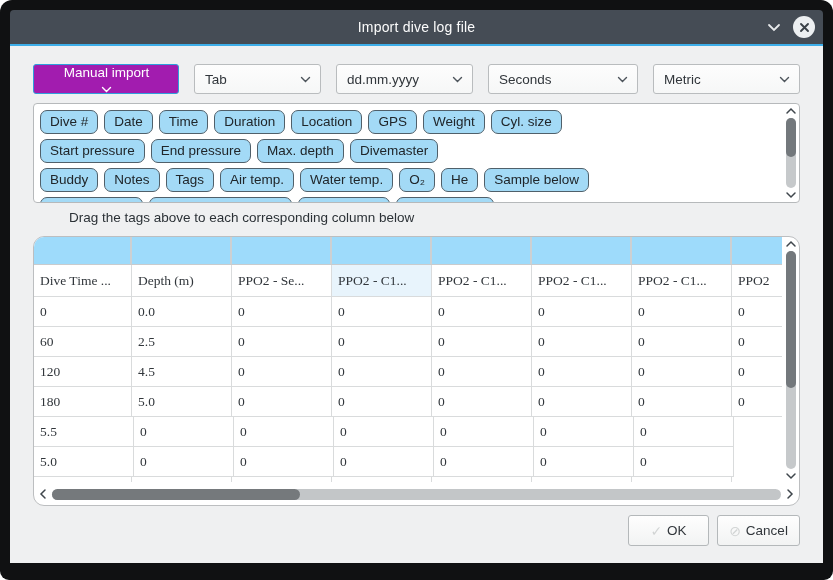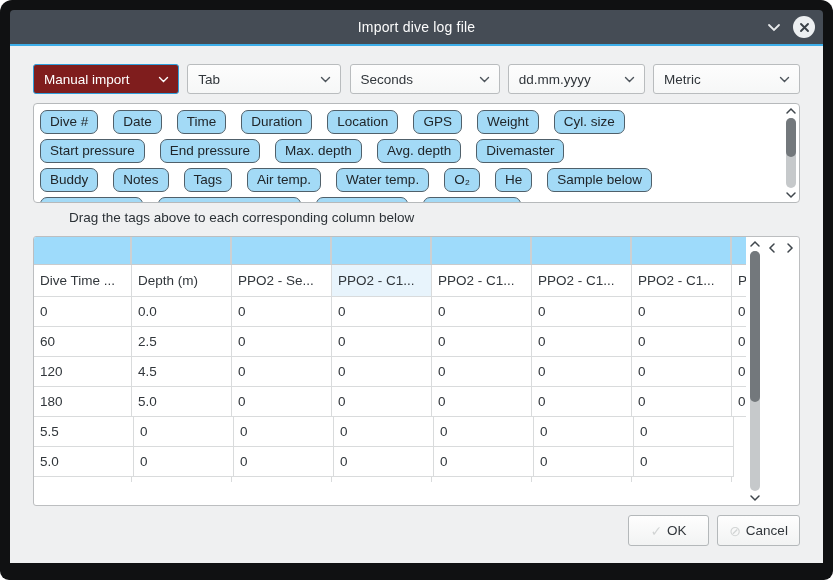--- a/index.html
+++ b/index.html
@@ -16,45 +16,45 @@
             align-items:center;justify-content:center;cursor:pointer;padding:0;color:#3a4148;}
   .accent{height:2px;background:#3daee9;}
   
   .content{background:#eff0f1;height:517px;box-sizing:border-box;padding:18px 23px 0 23px;}
   
   .selector-row{display:flex;justify-content:space-between;}
   .combo{height:30px;box-sizing:border-box;border:1px solid #b9bcbe;border-radius:3px;
          background:linear-gradient(#fdfdfd,#f6f7f7);display:flex;align-items:center;
          justify-content:space-between;padding:0 9px 0 10px;font-size:13.5px;color:#31363b;cursor:pointer;}
   .combo .chev{color:#4d545b;display:flex;align-items:center;}
-  .combo.primary{background:#7f1d1d;border-color:#2f9fdb;color:#ffffff;}
+  .combo.primary{background:#a21caf;border-color:#2f9fdb;color:#ffffff;flex-direction:column;}
   .combo.primary .chev{color:#ffffff;}
-  .w1{width:146px}.w2{width:154px}.w3{width:137px}.w4{width:150px}.w5{width:147px}
+  .w1{width:146px}.w2{width:127px}.w3{width:137px}.w4{width:150px}.w5{width:147px}
   
   .tagbox{margin-top:9px;height:100px;box-sizing:border-box;background:#ffffff;border:1px solid #b6b9bb;
           border-radius:4px;display:flex;overflow:hidden;}
   .tagrows{flex:1;overflow:hidden;padding:3px 2px 0 6px;}
   .tagrow{height:29px;display:flex;align-items:center;}
-  .tag{display:inline-flex;align-items:center;height:24px;box-sizing:border-box;padding:0 9px;margin-right:15px;
+  .tag{display:inline-flex;align-items:center;height:24px;box-sizing:border-box;padding:0 9px;margin-right:6px;
        background:#a3daf6;border:1px solid #50606a;border-radius:7px;font-size:13.5px;color:#20262a;
        cursor:grab;white-space:nowrap;}
   
   .vbar{width:17px;display:flex;flex-direction:column;align-items:center;padding:3px 0;box-sizing:border-box;}
   .vbar .arrow{color:#3f464c;display:flex;}
   .vbar .track{flex:1;width:10px;background:#c6c9cb;border-radius:5px;position:relative;margin:3px 0;}
   .vbar .thumb{position:absolute;top:0;left:0;width:10px;background:#73787c;border-radius:5px;cursor:pointer;}
   .hbar{height:22px;display:flex;align-items:center;gap:5px;padding:0 5px;}
   .hbar .arrow{color:#3f464c;display:flex;}
   .hbar .track{flex:1;height:11px;background:#c3c6c8;border-radius:6px;position:relative;}
   .hbar .thumb{position:absolute;top:0;left:0;height:11px;width:34%;background:#75797c;border-radius:6px;cursor:pointer;}
   
   .instruction{margin-top:7px;height:20px;font-size:13.5px;color:#2b3136;margin-left:36px;}
   
   .table-outer{margin-top:6px;height:270px;box-sizing:border-box;background:#ffffff;
-               border:1px solid #bcbec0;border-radius:3px;overflow:hidden;display:flex;}
+               border:1px solid #bcbec0;border-radius:11px;overflow:hidden;display:flex;flex-direction:column;font-family:Liberation Serif, serif;}
   .table-body{flex:1;display:flex;overflow:hidden;}
   .cols-area{flex:1;overflow:hidden;}
   .trow{display:flex;}
   .drop-row{height:27px;border-bottom:1px solid #c9cbcd;}
   .drop-cell{background:#9edbfb;border-right:2px solid #cdd0d2;box-sizing:border-box;cursor:pointer;}
   .hdr-row .cell{height:32px;}
   .hdr-row .cell.hl{background:#e8f4fc;}
   .cell{box-sizing:border-box;display:flex;align-items:center;padding-left:6px;font-size:13.5px;color:#31363b;
         border-right:1px solid #d9dbdc;border-bottom:1px solid #d9dbdc;white-space:nowrap;overflow:hidden;}
   .data-row .cell{height:30px;}
@@ -104,30 +104,30 @@
           </span>
       </div>
       <div class="combo w2">
         <span>Tab</span>
         <span class="chev">
             <svg width="11" height="7" viewBox="0 0 11 7">
               <path d="M1.5 1.5 L5.5 5.5 L9.5 1.5" fill="none" stroke="currentColor" stroke-width="1.4" stroke-linecap="round"></path>
             </svg>
           </span>
       </div>
+      <div class="combo w3">
+        <span>dd.mm.yyyy</span>
+        <span class="chev">
+            <svg width="11" height="7" viewBox="0 0 11 7">
+              <path d="M1.5 1.5 L5.5 5.5 L9.5 1.5" fill="none" stroke="currentColor" stroke-width="1.4" stroke-linecap="round"></path>
+            </svg>
+          </span>
+      </div>
       <div class="combo w4">
         <span>Seconds</span>
-        <span class="chev">
-            <svg width="11" height="7" viewBox="0 0 11 7">
-              <path d="M1.5 1.5 L5.5 5.5 L9.5 1.5" fill="none" stroke="currentColor" stroke-width="1.4" stroke-linecap="round"></path>
-            </svg>
-          </span>
-      </div>
-      <div class="combo w3">
-        <span>dd.mm.yyyy</span>
         <span class="chev">
             <svg width="11" height="7" viewBox="0 0 11 7">
               <path d="M1.5 1.5 L5.5 5.5 L9.5 1.5" fill="none" stroke="currentColor" stroke-width="1.4" stroke-linecap="round"></path>
             </svg>
           </span>
       </div>
       <div class="combo w5">
         <span>Metric</span>
         <span class="chev">
             <svg width="11" height="7" viewBox="0 0 11 7">
@@ -146,21 +146,20 @@
           <span class="tag">Duration</span>
           <span class="tag">Location</span>
           <span class="tag">GPS</span>
           <span class="tag">Weight</span>
           <span class="tag">Cyl. size</span>
         </div>
         <div class="tagrow">
           <span class="tag">Start pressure</span>
           <span class="tag">End pressure</span>
           <span class="tag">Max. depth</span>
-          <span class="tag">Avg. depth</span>
           <span class="tag">Divemaster</span>
         </div>
         <div class="tagrow">
           <span class="tag">Buddy</span>
           <span class="tag">Notes</span>
           <span class="tag">Tags</span>
           <span class="tag">Air temp.</span>
           <span class="tag">Water temp.</span>
           <span class="tag">O₂</span>
           <span class="tag">He</span>

